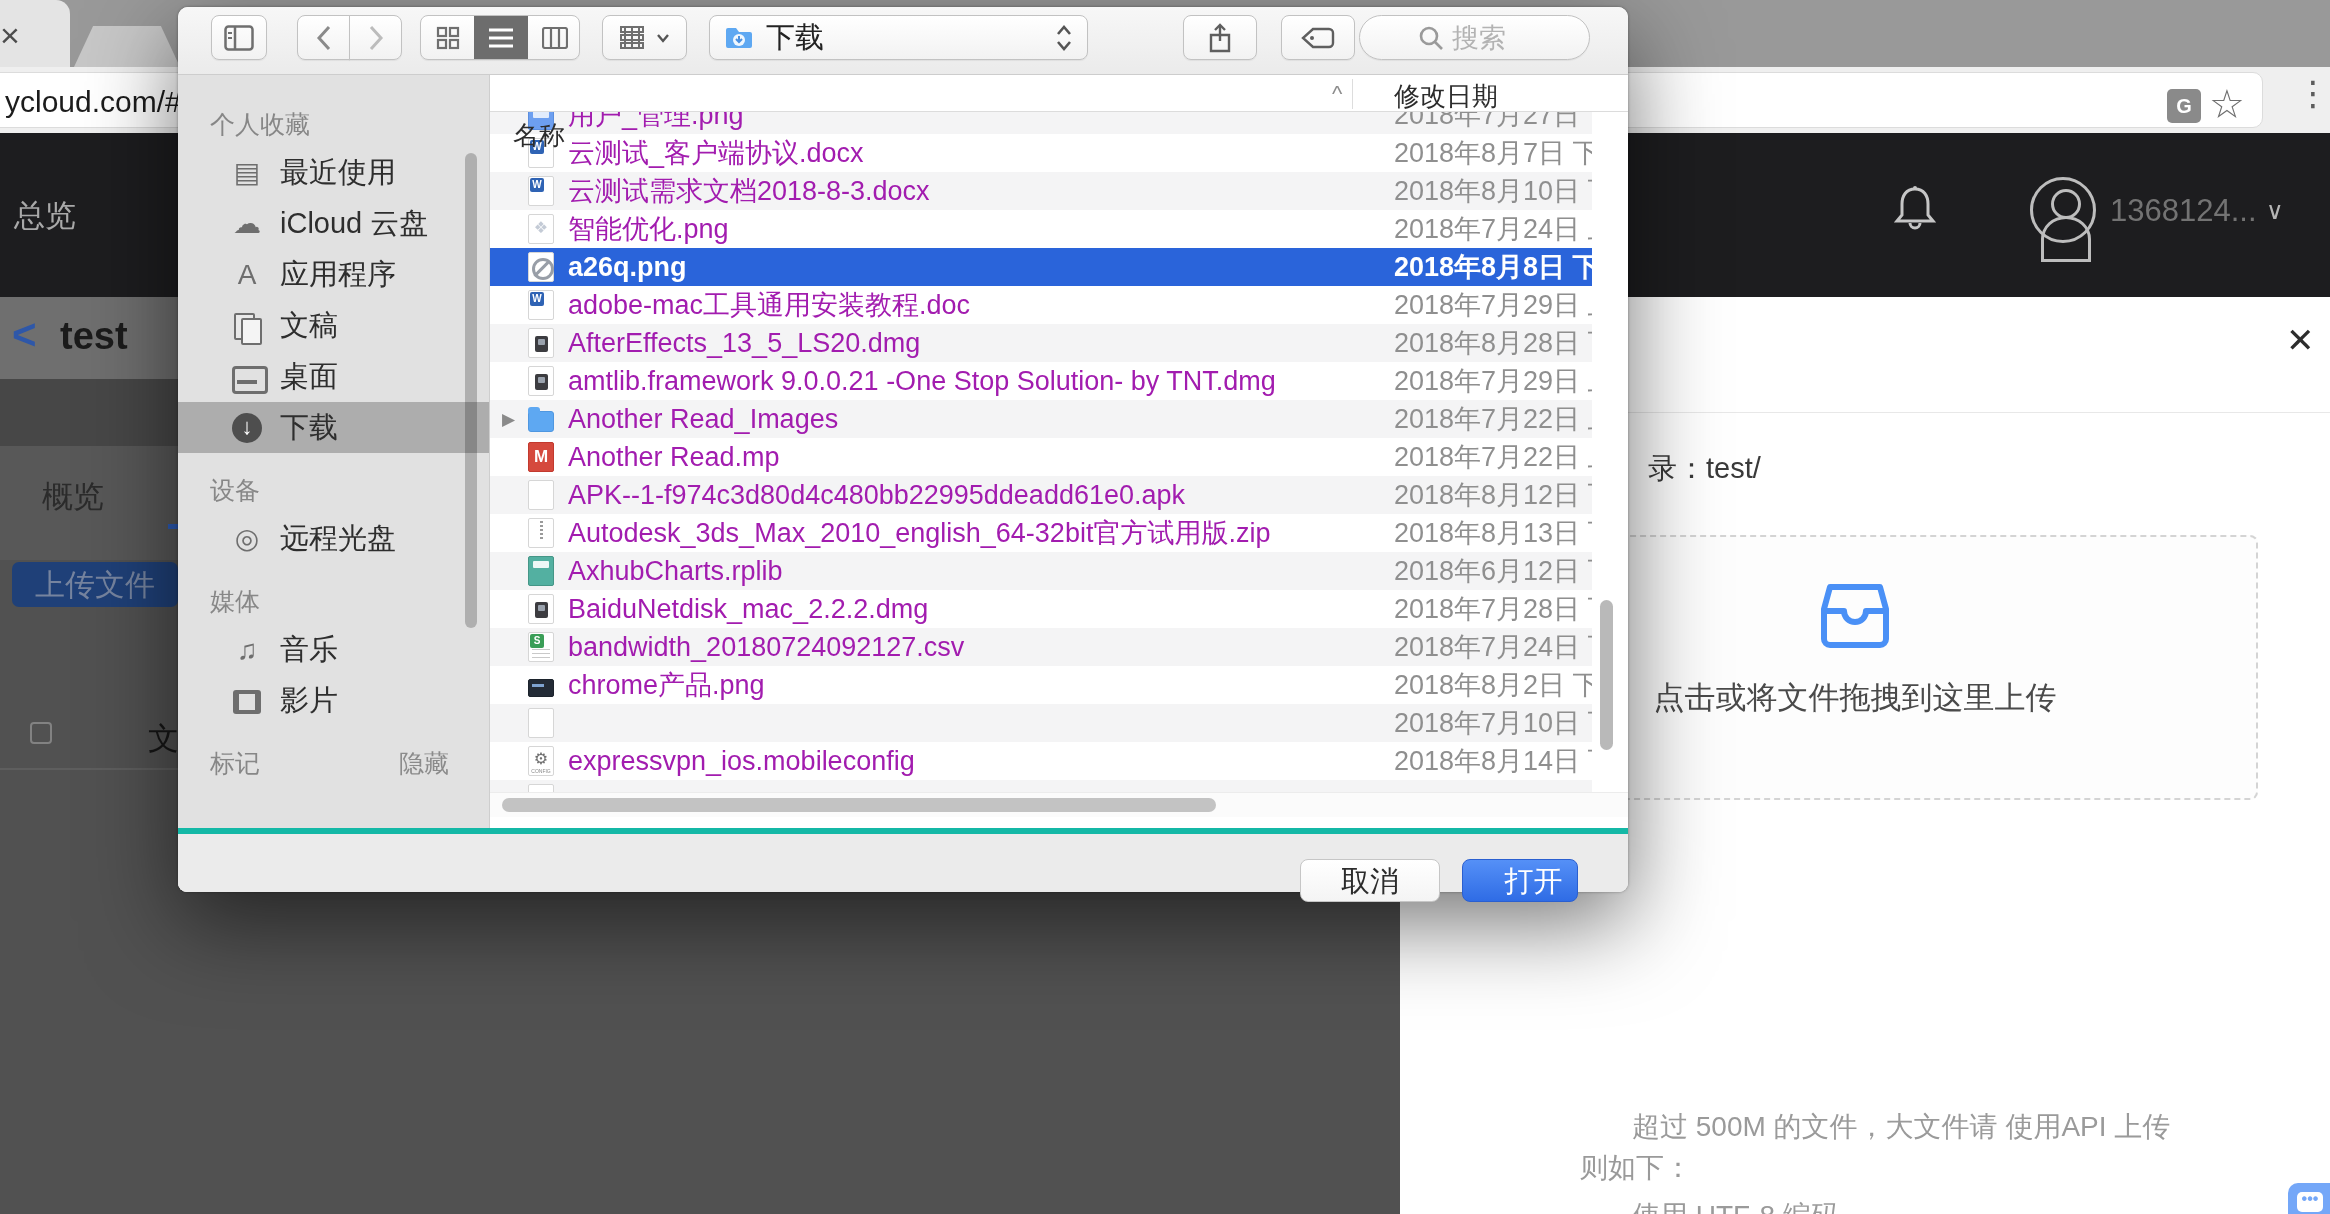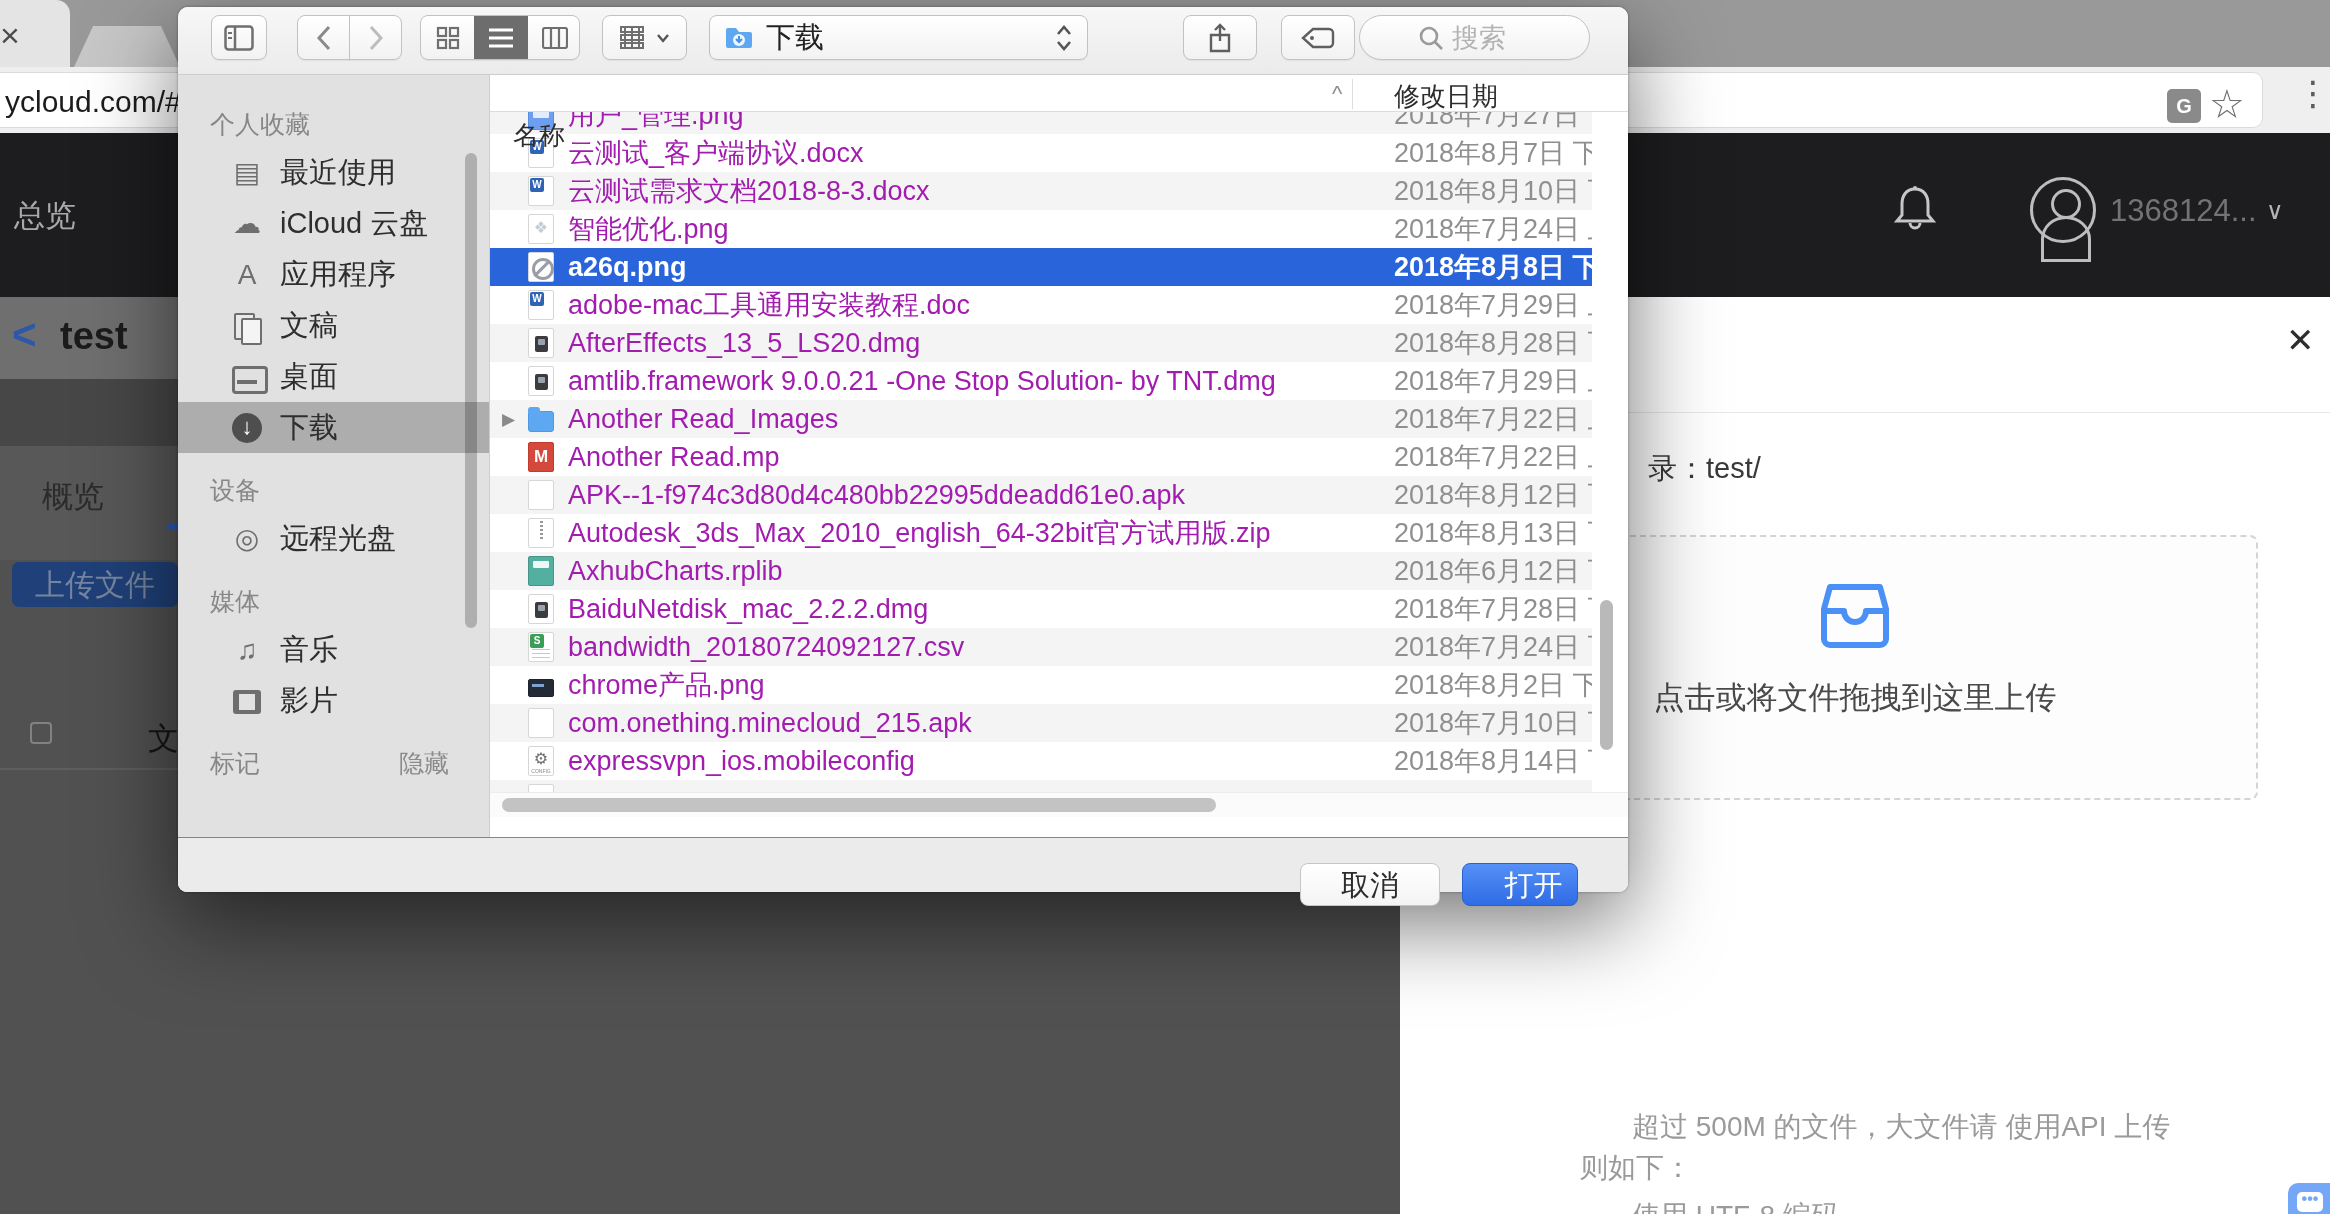--- a/index.html
+++ b/index.html
@@ -139,21 +139,21 @@
   .fi-rplib:after{content:"";position:absolute;left:4px;top:4px;width:16px;height:7px;background:#fff;opacity:.9;border-radius:1px;}
   .fi-chrome-shot{background:#232b36;border-color:#1c232c;height:18px;margin-top:6px;}
   .fi-chrome-shot:after{content:"";position:absolute;left:3px;top:4px;width:12px;height:3px;background:#7fa3d0;}
   .fi-image-blue{background:#6d9ff0;border-color:#5b8ede;}
   .fi-image-blue:after{content:"";position:absolute;left:4px;top:8px;width:16px;height:9px;background:#fff;opacity:.8;border-radius:1px;}
   .fi-image-pattern:after{content:"❖";position:absolute;left:0;top:3px;width:24px;text-align:center;color:#c4cbd6;font-size:16px;}
   .fi-config:after{content:"⚙";position:absolute;left:0;top:2px;width:24px;text-align:center;color:#6f6f6f;font-size:16px;}
   .fi-config:before{content:"CONFIG";position:absolute;left:0;bottom:1px;width:24px;text-align:center;font-size:5px;color:#888;}
 
   
-  .dlg-footer{position:absolute;left:0;bottom:0;width:100%;height:55px;background:#ebebeb;border-top:1px solid #14b8a6;border-radius:0 0 9px 9px;}
+  .dlg-footer{position:absolute;left:0;bottom:0;width:100%;height:64px;background:#ebebeb;border-top:6px solid #14b8a6;border-radius:0 0 9px 9px;}
   .btn{position:absolute;top:25px;height:43px;border-radius:8px;font-size:29px;text-align:center;line-height:43px;}
   .btn-cancel{left:1122px;width:140px;background:linear-gradient(#fff,#f4f4f4);border:1px solid #c6c6c6;color:#2c2c2c;}
   .btn-open{left:1284px;width:116px;background:linear-gradient(#5590f7,#2f6ce5);border:1px solid #2a5fd0;color:#fff;padding-left:27px;}
 </style>
 </head>
 <body>
 
 <div id="screen">
 
   <div class="tabstrip">
@@ -458,21 +458,20 @@
             <span class="nm">bandwidth_20180724092127.csv</span>
             <span class="dt">2018年7月24日 下午</span>
           </div>
           <div class="row">
             <span class="fi fi-chrome-shot"></span>
             <span class="nm">chrome产品.png</span>
             <span class="dt">2018年8月2日 下午</span>
           </div>
           <div class="row alt">
             <span class="fi fi-plain"></span>
-            <span class="nm">com.onething.minecloud_215.apk</span>
             <span class="dt">2018年7月10日 下午</span>
           </div>
           <div class="row">
             <span class="fi fi-config"></span>
             <span class="nm">expressvpn_ios.mobileconfig</span>
             <span class="dt">2018年8月14日 下午</span>
           </div>
           <div class="row alt">
             <span class="fi fi-plain"></span>
             <span class="nm"></span>

